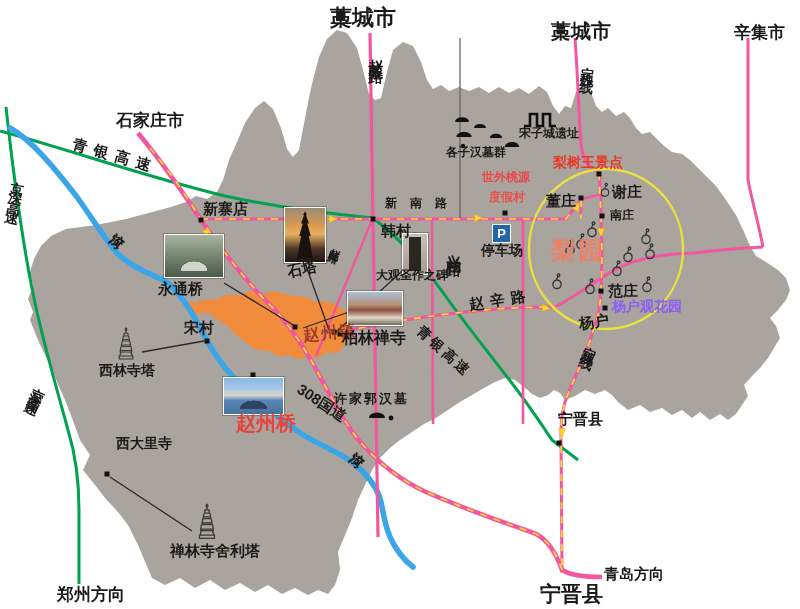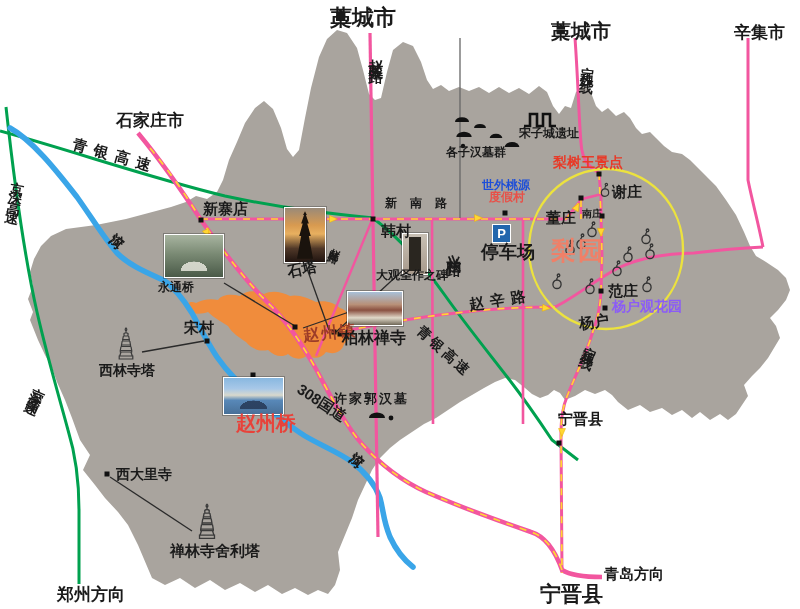--- a/index.html
+++ b/index.html
@@ -173,39 +173,39 @@
 <div class="lbl b" style="left:385px;top:197px;font-size:12px;letter-spacing:13px">新南路</div>
 <div class="lbl b" style="left:468px;top:297px;font-size:15px;letter-spacing:6px;transform:rotate(-9deg);transform-origin:left top">赵辛路</div>
 <div class="lbl b vert" style="left:446px;top:242px;font-size:15px;letter-spacing:4px">兴柏路</div>
 <div class="lbl b vert" style="left:332px;top:240px;font-size:11px;letter-spacing:2px;transform:rotate(20deg)">赵韩路</div>
 <div class="lbl b" style="left:303px;top:381px;font-size:15px;transform:rotate(33deg);transform-origin:left top">308国道</div>
 <div class="lbl b vert" style="left:120px;top:226px;font-size:13px;letter-spacing:3px;transform:rotate(40deg)">洨河</div>
 <div class="lbl b vert" style="left:360px;top:445px;font-size:13px;letter-spacing:3px;transform:rotate(40deg)">洨河</div>
 
 <div class="lbl b" style="left:203px;top:201px;font-size:15px">新寨店</div>
 <div class="lbl b" style="left:381px;top:223px;font-size:15px">韩村</div>
-<div class="lbl b" style="left:546px;top:210px;font-size:15px">董庄</div>
+<div class="lbl b" style="left:546px;top:193px;font-size:15px">董庄</div>
 <div class="lbl b" style="left:612px;top:184px;font-size:15px">谢庄</div>
-<div class="lbl b" style="left:582px;top:209px;font-size:10px">南庄</div>
+<div class="lbl b" style="left:610px;top:209px;font-size:12px">南庄</div>
 <div class="lbl b" style="left:608px;top:283px;font-size:15px">范庄</div>
 <div class="lbl b" style="left:579px;top:314px;font-size:15px;transform:rotate(-8deg)">杨户</div>
 <div class="lbl b" style="left:184px;top:320px;font-size:15px">宋村</div>
 <div class="lbl b" style="left:303px;top:325px;font-size:16px;color:#9c3c28;letter-spacing:2px;transform:rotate(-6deg)">赵州镇</div>
 
 <div class="lbl b" style="left:287px;top:261px;font-size:15px;transform:rotate(-12deg)">石塔</div>
-<div class="lbl b" style="left:158px;top:281px;font-size:12px">永通桥</div>
+<div class="lbl b" style="left:158px;top:281px;font-size:15px">永通桥</div>
 <div class="lbl b" style="left:236px;top:413px;font-size:20px;color:#e8423a">赵州桥</div>
 <div class="lbl b" style="left:342px;top:330px;font-size:16px">柏林禅寺</div>
 <div class="lbl b" style="left:376px;top:269px;font-size:12px">大观圣作之碑</div>
 <div class="lbl b" style="left:99px;top:363px;font-size:14px">西林寺塔</div>
-<div class="lbl b" style="left:116px;top:467px;font-size:14px">西大里寺</div>
+<div class="lbl b" style="left:116px;top:436px;font-size:14px">西大里寺</div>
 <div class="lbl b" style="left:170px;top:543px;font-size:15px">禅林寺舍利塔</div>
 <div class="lbl b" style="left:334px;top:392px;font-size:13px;letter-spacing:2px">许家郭汉墓</div>
 <div class="lbl b" style="left:446px;top:146px;font-size:12px">各子汉墓群</div>
 <div class="lbl b" style="left:519px;top:127px;font-size:12px">宋子城遗址</div>
 <div class="lbl b" style="left:553px;top:155px;font-size:14px;color:#e83a28">梨树王景点</div>
 <div class="lbl b" style="left:551px;top:237px;font-size:25px;color:#ef8068;letter-spacing:2px">梨园</div>
 <div class="lbl b" style="left:612px;top:299px;font-size:14px;color:#8b5cf6">杨户观花园</div>
-<div class="lbl b" style="left:482px;top:179px;font-size:12px;color:#1d4ed8">世外桃源</div>
+<div class="lbl b" style="left:482px;top:171px;font-size:12px;color:#ef4444">世外桃源</div>
 <div class="lbl b" style="left:489px;top:191px;font-size:12px;color:#e85048">度假村</div>
-<div class="lbl b" style="left:481px;top:243px;font-size:18px">停车场</div>
+<div class="lbl b" style="left:481px;top:243px;font-size:14px">停车场</div>
 
 </div>
 
 </body></html>

